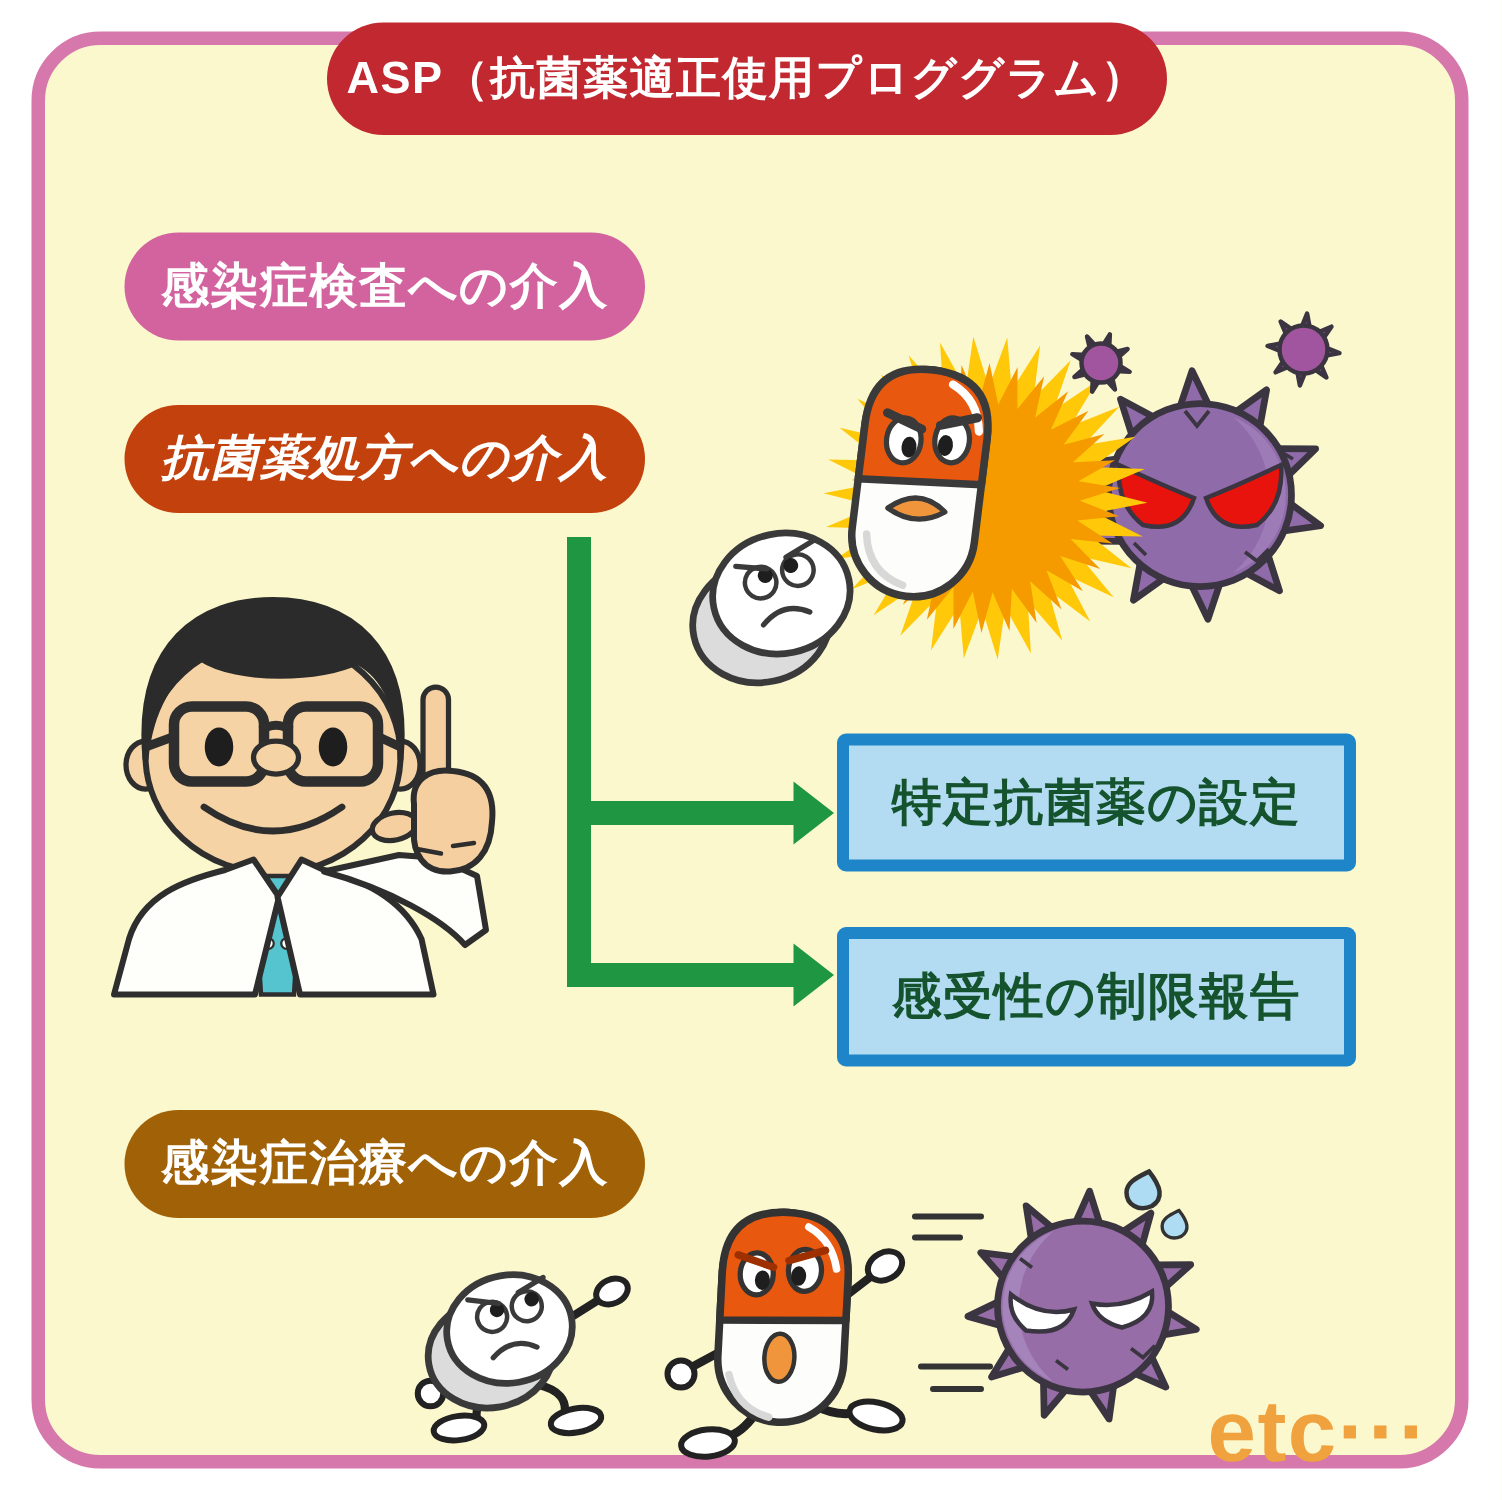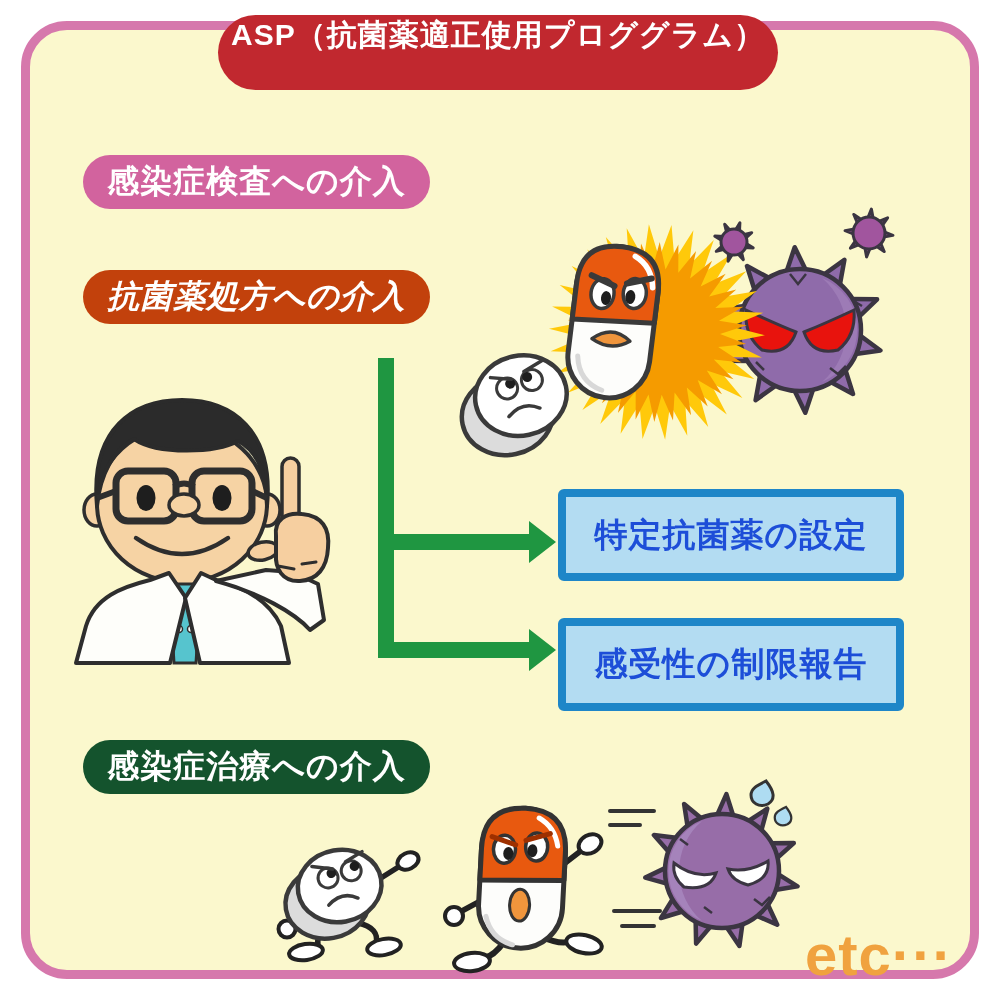--- a/index.html
+++ b/index.html
@@ -6,37 +6,37 @@
   .stage{
     position:relative;width:1001px;height:1000px;background:#ffffff;overflow:hidden;
     font-family:"Liberation Sans","DejaVu Sans",sans-serif;
   }
   .frame{
     position:absolute;left:21px;top:21px;width:958px;height:958px;box-sizing:border-box;
     background:#FBF8CD;border:9px solid #D678AC;border-radius:46px;
   }
   .banner{
     position:absolute;left:218px;top:15px;width:560px;height:75px;background:#C1282F;
-    border-radius:38px;display:flex;align-items:flex-start;justify-content:center;z-index:5;
+    border-radius:38px;display:flex;align-items:center;justify-content:center;z-index:5;
   }
   .banner span{color:#ffffff;font-weight:bold;font-size:30px;letter-spacing:1px;}
   .pill{
-    position:absolute;left:83px;width:347px;height:54px;border-radius:37px;
+    position:absolute;left:83px;width:347px;height:72px;border-radius:37px;
     display:flex;align-items:center;justify-content:center;z-index:4;
   }
   .pill span{color:#ffffff;font-weight:bold;font-size:32px;letter-spacing:1px;}
   .pill-pink{top:155px;background:#D2639E;}
   .pill-blue{top:270px;background:#c2410c;font-style:italic;}
-  .pill-orange{top:740px;background:#14532d;}
+  .pill-orange{top:740px;background:#a16207;}
   .measure-box{
     position:absolute;left:558px;width:346px;height:92px;box-sizing:border-box;
     background:#B3DCF2;border:8px solid #1E86C8;border-radius:6px;
     display:flex;align-items:center;justify-content:center;z-index:4;
   }
-  .measure-box span{color:#1d4ed8;font-weight:bold;font-size:33px;letter-spacing:1px;}
+  .measure-box span{color:#14532d;font-weight:bold;font-size:33px;letter-spacing:1px;}
   .box-1{top:489px;}
   .box-2{top:618px;height:93px;text-align:center;}
   .arrow-bar{position:absolute;background:#1F9641;z-index:3;}
   .arrow-v{left:378px;top:358px;width:16px;height:300px;}
   .arrow-h1{left:378px;top:534px;width:152px;height:16px;}
   .arrow-h2{left:378px;top:642px;width:152px;height:16px;}
   .arrow-head{
     position:absolute;width:0;height:0;z-index:3;
     border-top:21px solid transparent;border-bottom:21px solid transparent;
     border-left:27px solid #1F9641;

